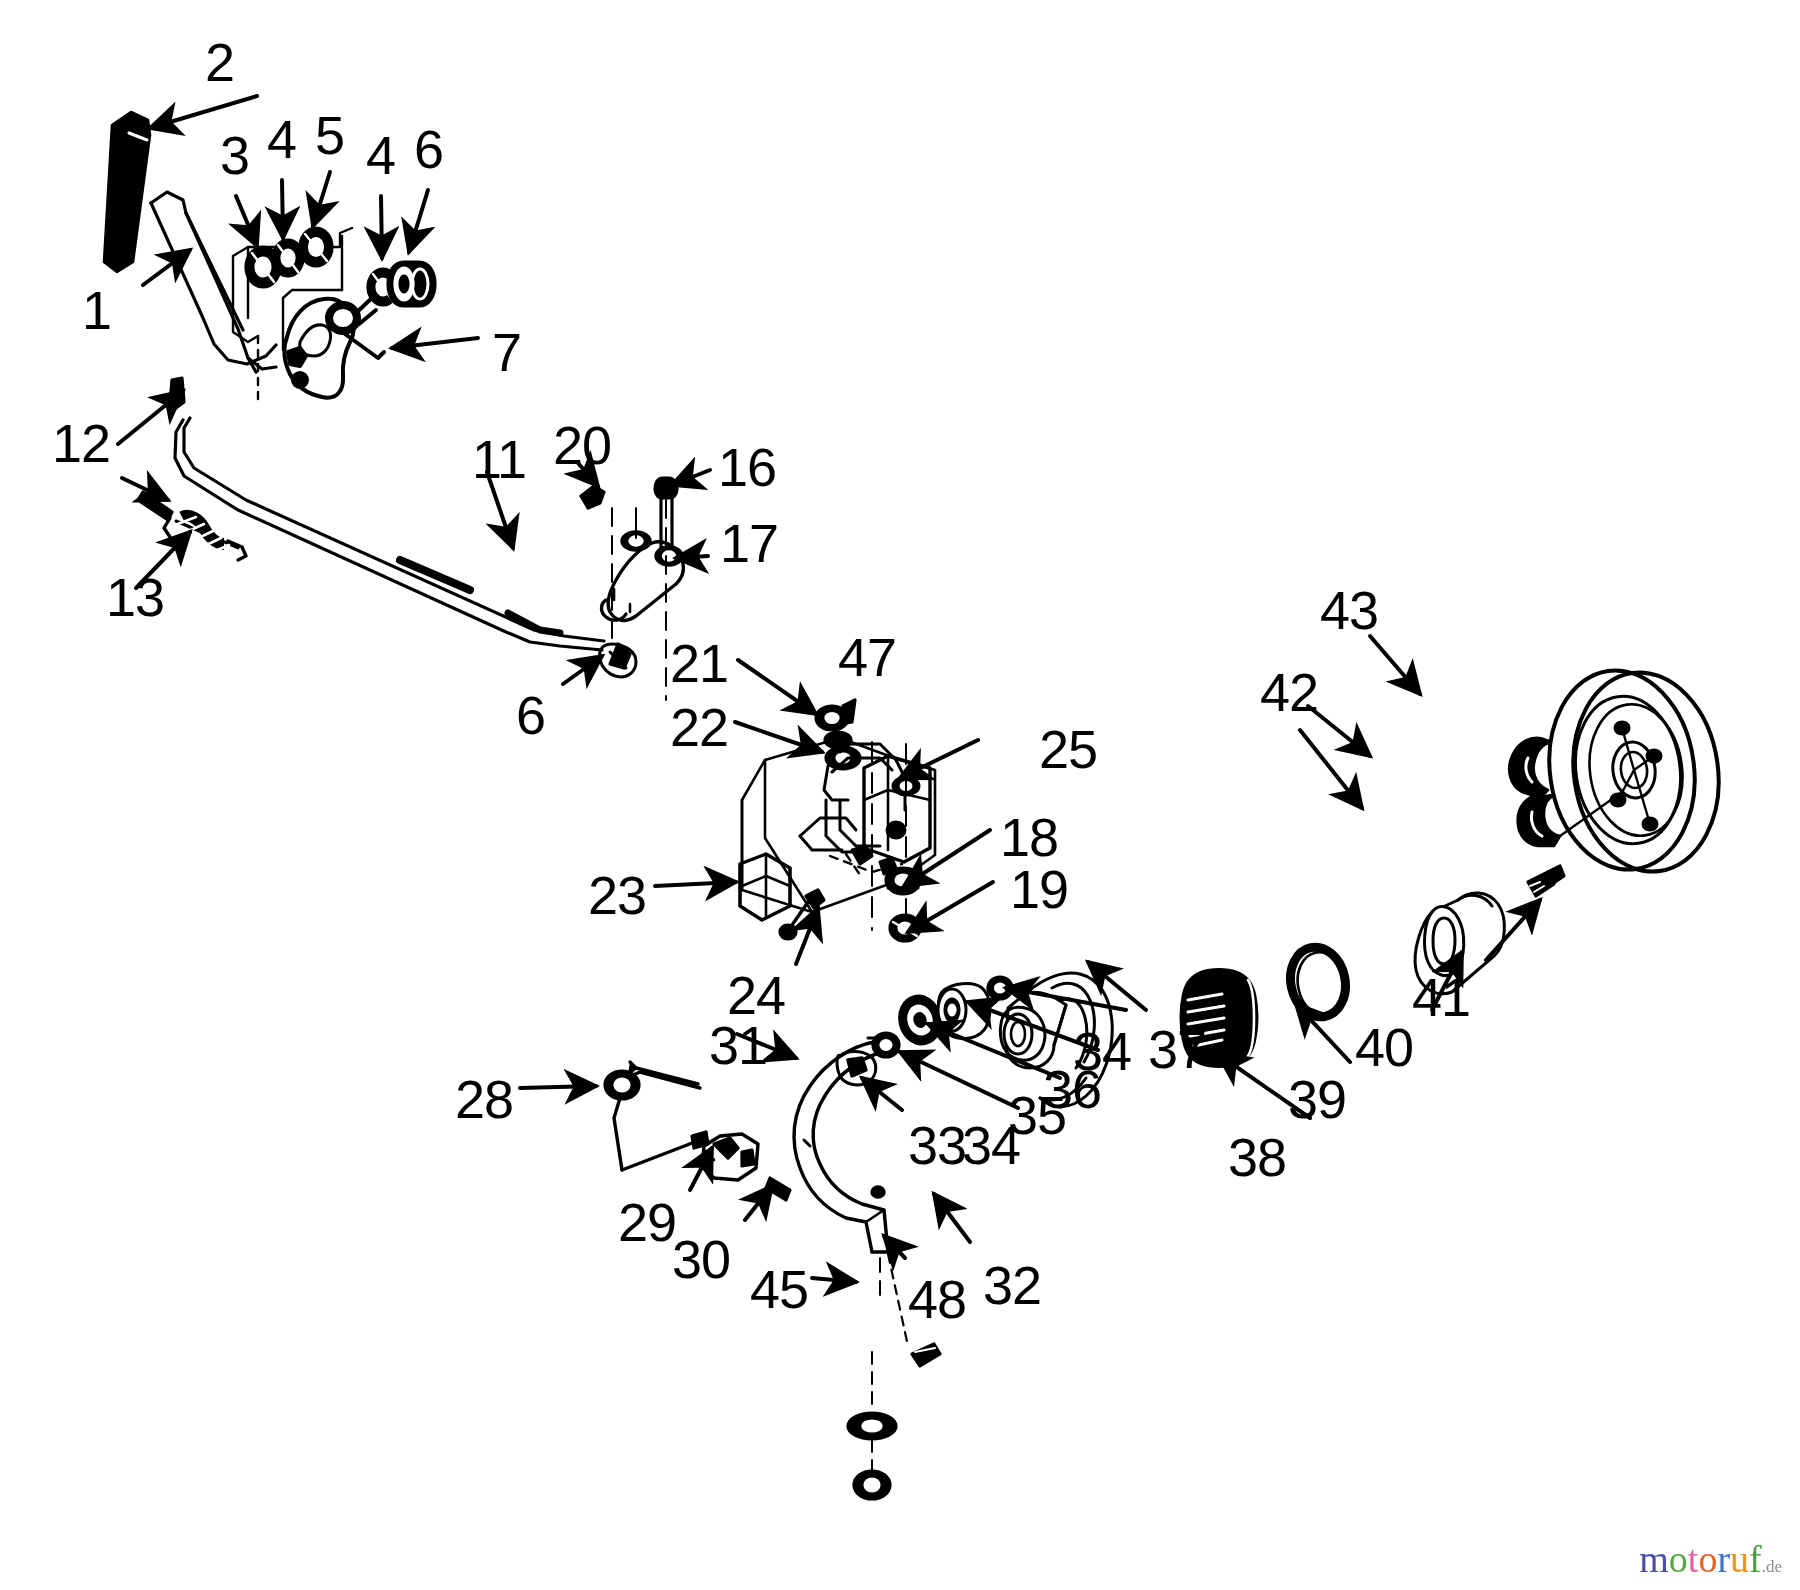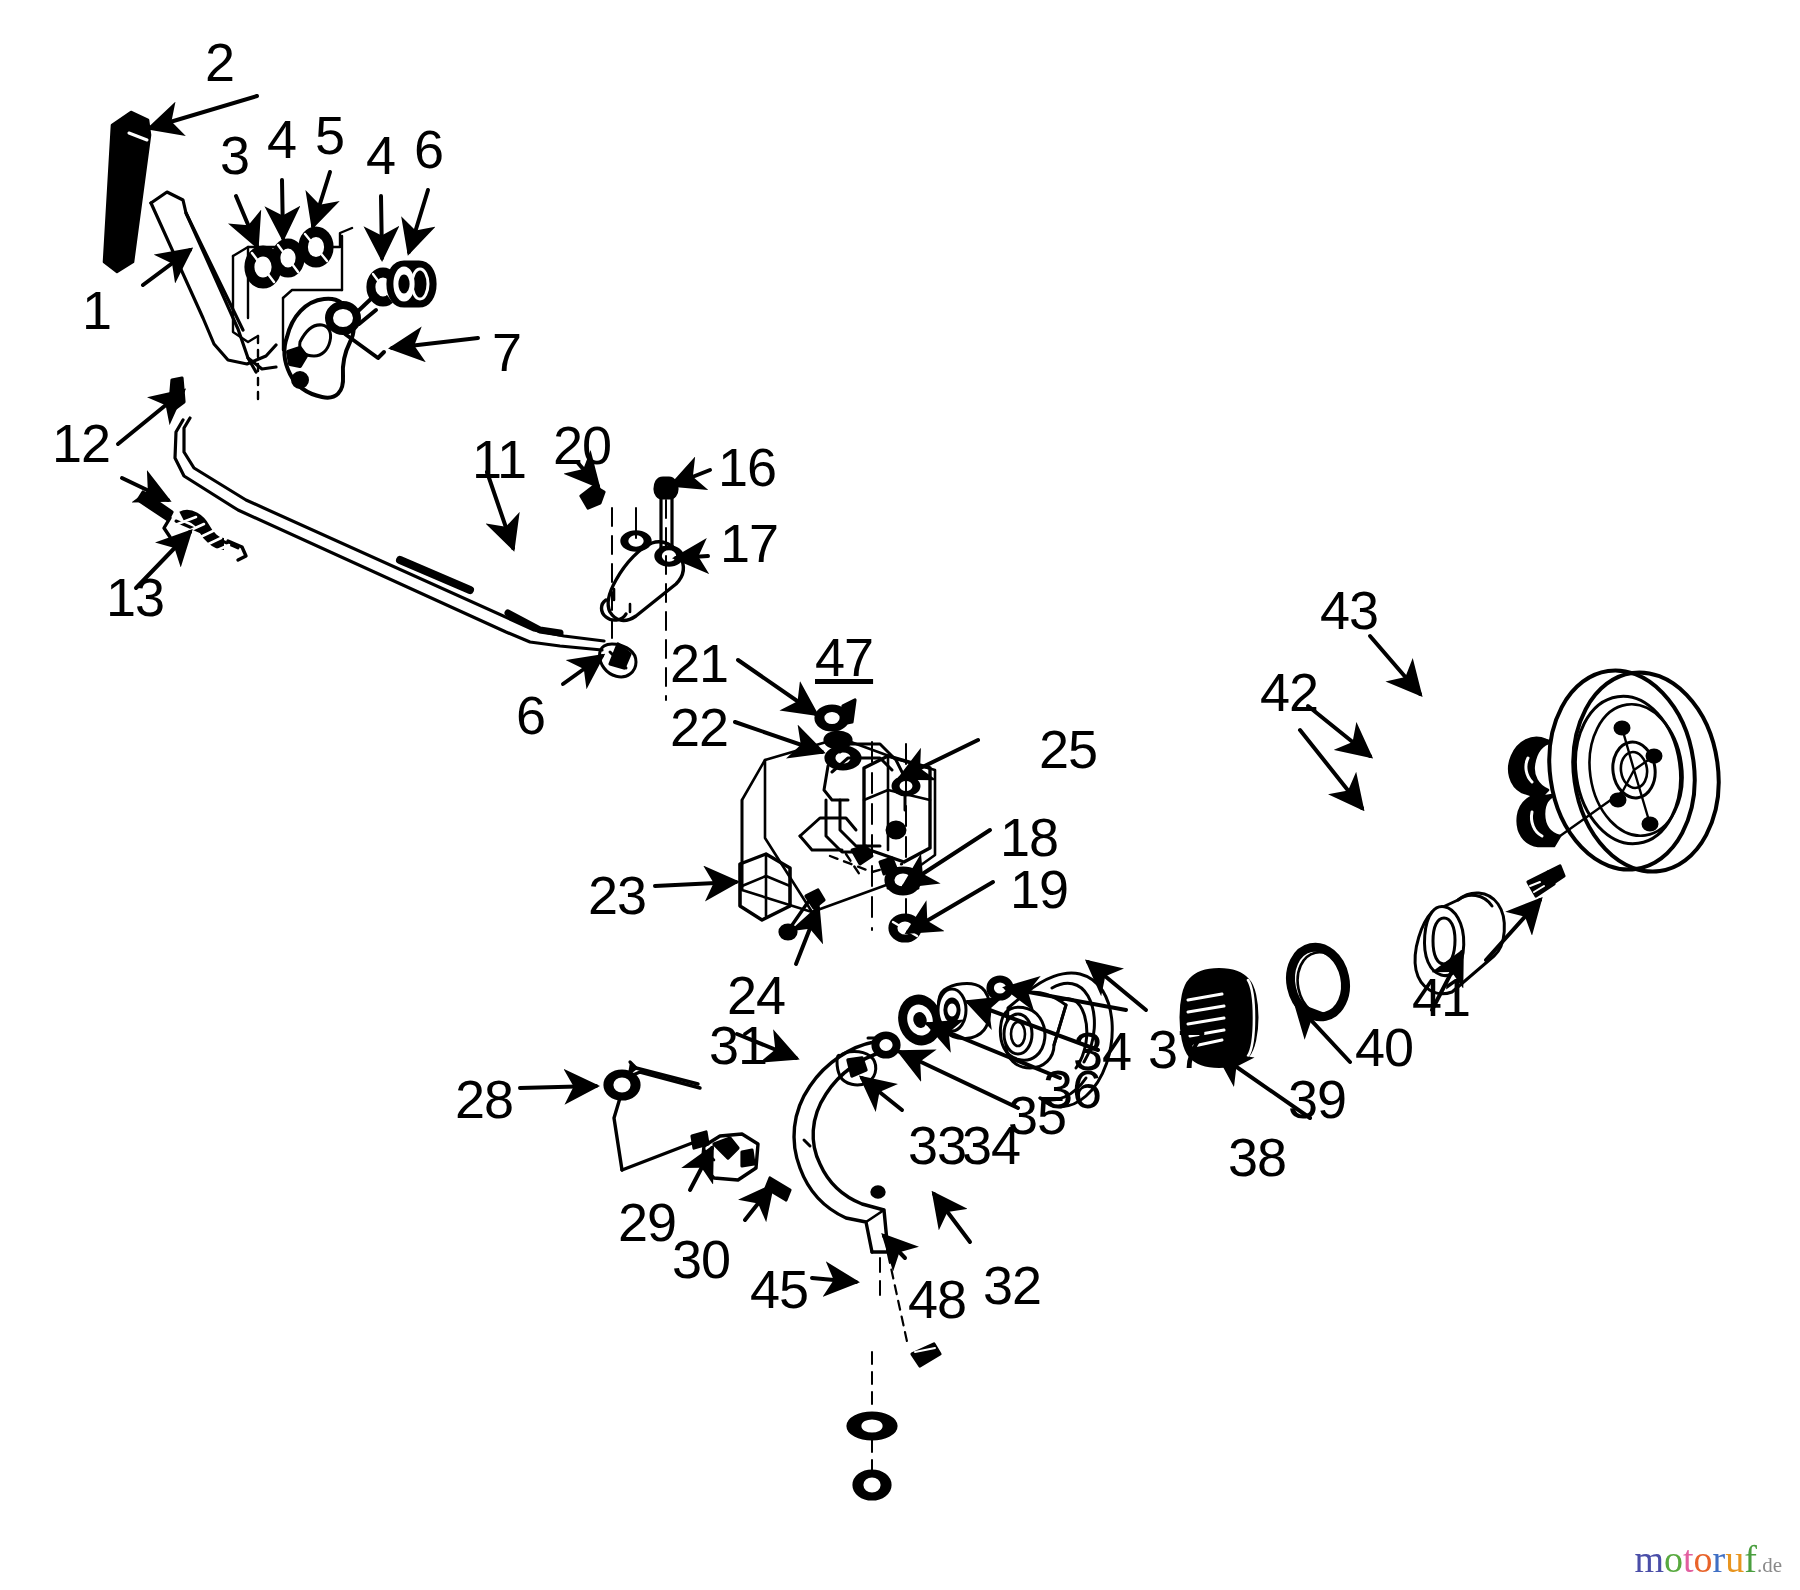--- a/index.html
+++ b/index.html
@@ -39,21 +39,21 @@
     right: 18px;
     bottom: 12px;
     font-family: "Liberation Serif", serif;
     font-size: 38px;
     line-height: 1;
     white-space: nowrap;
     user-select: none;
   }
   #watermark .wm-l { display: inline-block; }
   #watermark .wm-tld {
-    font-size: 21px;
+    font-size: 17px;
     color: #8a8a8a;
     vertical-align: baseline;
   }
 </style>
 </head>
 <body>
 
 <div id="page">
 
   <svg id="diagram-svg" viewBox="0 0 1800 1590">
@@ -457,21 +457,21 @@
   <div class="callout" style="left:82px;   top:283px;">1</div>
   <div class="callout" style="left:492px;  top:325px;">7</div>
   <div class="callout" style="left:52px;   top:416px;">12</div>
   <div class="callout" style="left:88px;   top:570px;margin-left:18px;">13</div>
   <div class="callout" style="left:472px;  top:432px;">11</div>
   <div class="callout" style="left:553px;  top:418px;">20</div>
   <div class="callout" style="left:718px;  top:440px;">16</div>
   <div class="callout" style="left:720px;  top:516px;">17</div>
   <div class="callout" style="left:516px;  top:688px;">6</div>
   <div class="callout" style="left:670px;  top:636px;">21</div>
-  <div class="callout" style="left:815px;  top:630px;text-decoration:underline;">47</div>
+  <div class="callout" style="left:838px;  top:630px;">47</div>
   <div class="callout" style="left:670px;  top:700px;">22</div>
   <div class="callout" style="left:1039px;  top:722px;">25</div>
   <div class="callout" style="left:588px;  top:868px;">23</div>
   <div class="callout" style="left:1000px; top:810px;">18</div>
   <div class="callout" style="left:1002px; top:862px;margin-left:8px;">19</div>
   <div class="callout" style="left:727px;  top:968px;">24</div>
   <div class="callout" style="left:672px;  top:1018px;margin-left:37px;">31</div>
   <div class="callout" style="left:455px;  top:1072px;">28</div>
   <div class="callout" style="left:618px;  top:1195px;">29</div>
   <div class="callout" style="left:672px;  top:1232px;">30</div>

